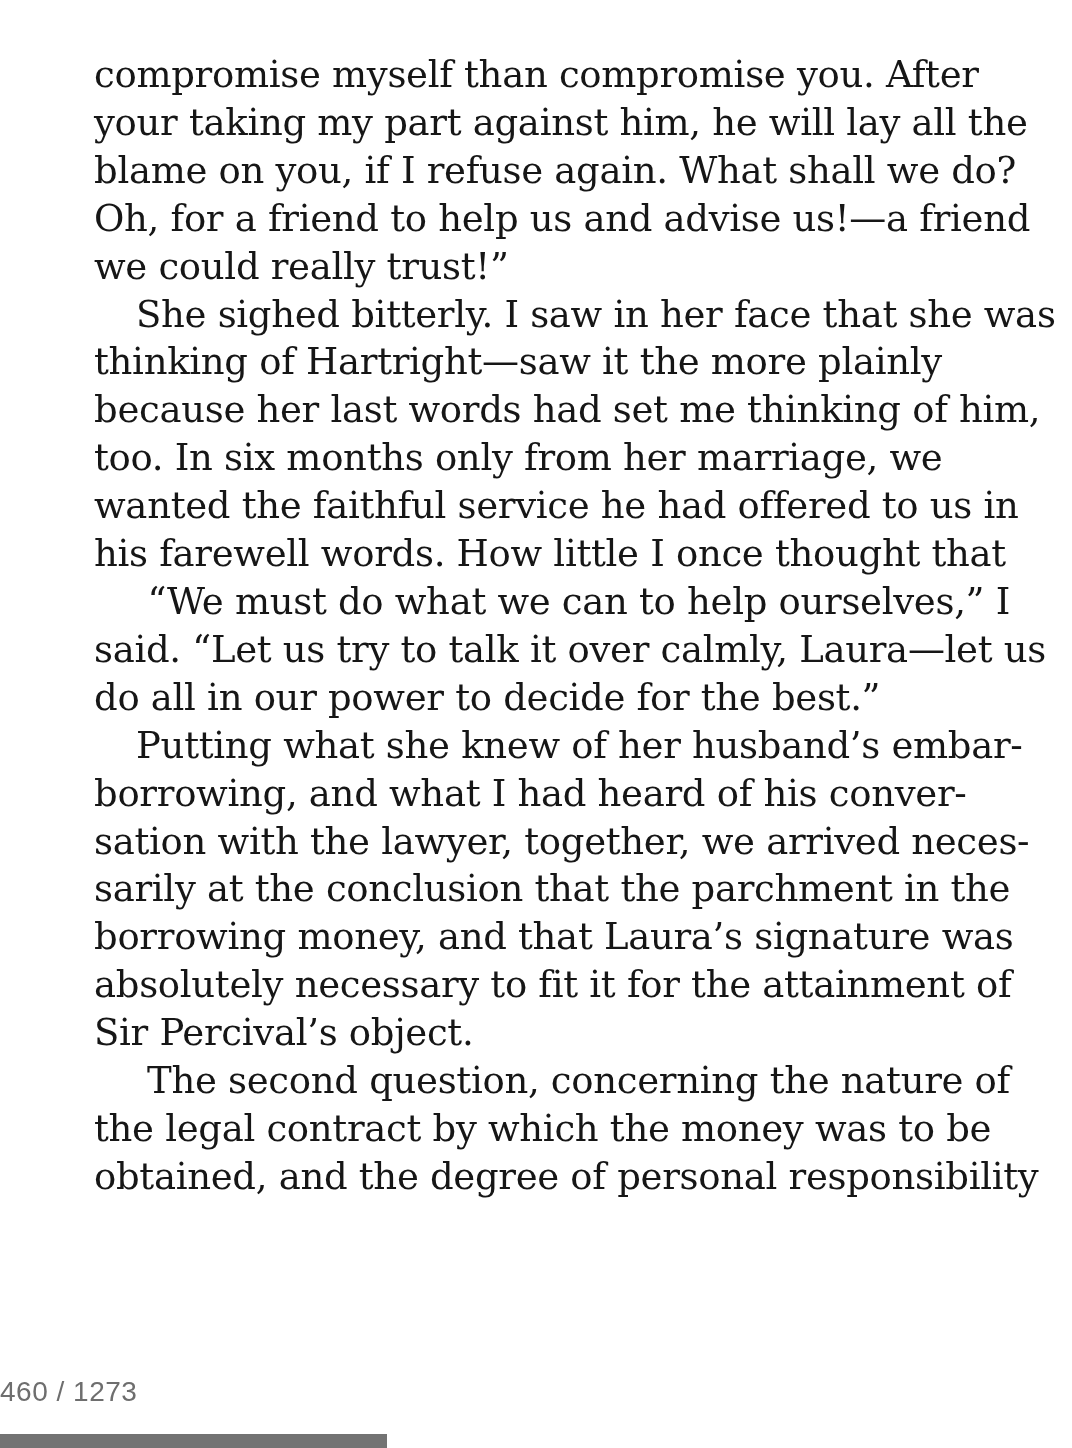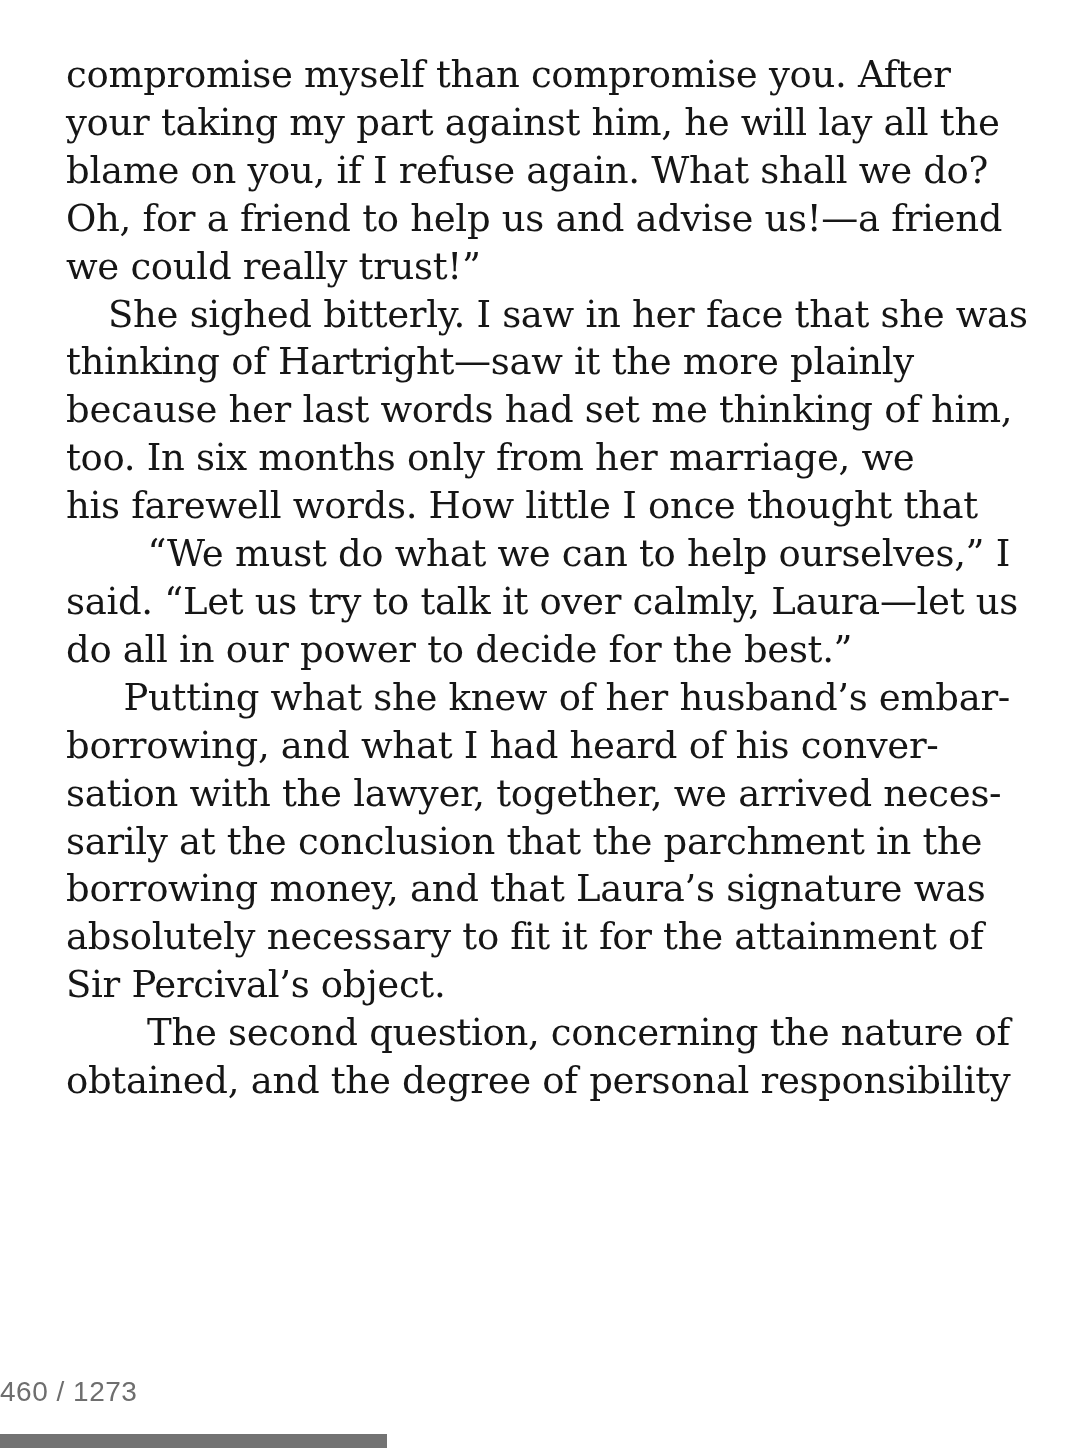--- a/index.html
+++ b/index.html
@@ -20,21 +20,21 @@
     position: absolute;
     left: 66px;
     top: 51px;
     width: 944px;
     color: var(--body-text);
     font-size: 37px;
     line-height: 47.9px;
     letter-spacing: -0.3px;
   }
   .paragraph { }
-  .line { white-space: nowrap; }
+  .line { white-space: nowrap; margin-left: 28px; }
   .line.indent { padding-left: 42px; text-align: right; }
   .page-indicator {
     position: absolute;
     top: 1376px;
     left: 0;
     width: 100%;
     text-align: left;
     font-family: "Liberation Sans", sans-serif;
     font-size: 28px;
     letter-spacing: 0.5px;
@@ -63,38 +63,40 @@
       <div class="line">your taking my part against him, he will lay all the</div>
       <div class="line">blame on you, if I refuse again. What shall we do?</div>
       <div class="line">Oh, for a friend to help us and advise us!—a friend</div>
       <div class="line">we could really trust!”</div>
     </div>
     <div class="paragraph">
       <div class="line indent">She sighed bitterly. I saw in her face that she was</div>
       <div class="line">thinking of Hartright—saw it the more plainly</div>
       <div class="line">because her last words had set me thinking of him,</div>
       <div class="line">too. In six months only from her marriage, we</div>
+      <div class="line">wanted the faithful service he had offered to us in</div>
       <div class="line">his farewell words. How little I once thought that</div>
     </div>
     <div class="paragraph">
       <div class="line indent">“We must do what we can to help ourselves,” I</div>
       <div class="line">said. “Let us try to talk it over calmly, Laura—let us</div>
       <div class="line">do all in our power to decide for the best.”</div>
     </div>
     <div class="paragraph">
       <div class="line indent">Putting what she knew of her husband’s embar-</div>
       <div class="line">borrowing, and what I had heard of his conver-</div>
       <div class="line">sation with the lawyer, together, we arrived neces-</div>
       <div class="line">sarily at the conclusion that the parchment in the</div>
       <div class="line">borrowing money, and that Laura’s signature was</div>
       <div class="line">absolutely necessary to fit it for the attainment of</div>
       <div class="line">Sir Percival’s object.</div>
     </div>
     <div class="paragraph">
       <div class="line indent">The second question, concerning the nature of</div>
+      <div class="line">the legal contract by which the money was to be</div>
       <div class="line">obtained, and the degree of personal responsibility</div>
     </div>
   </div>
 
 <div class="page-indicator">460 / 1273</div>
 
 <div class="progress-track">
   <div class="progress-fill" style="width: 36.1%;"></div>
 </div>
 

